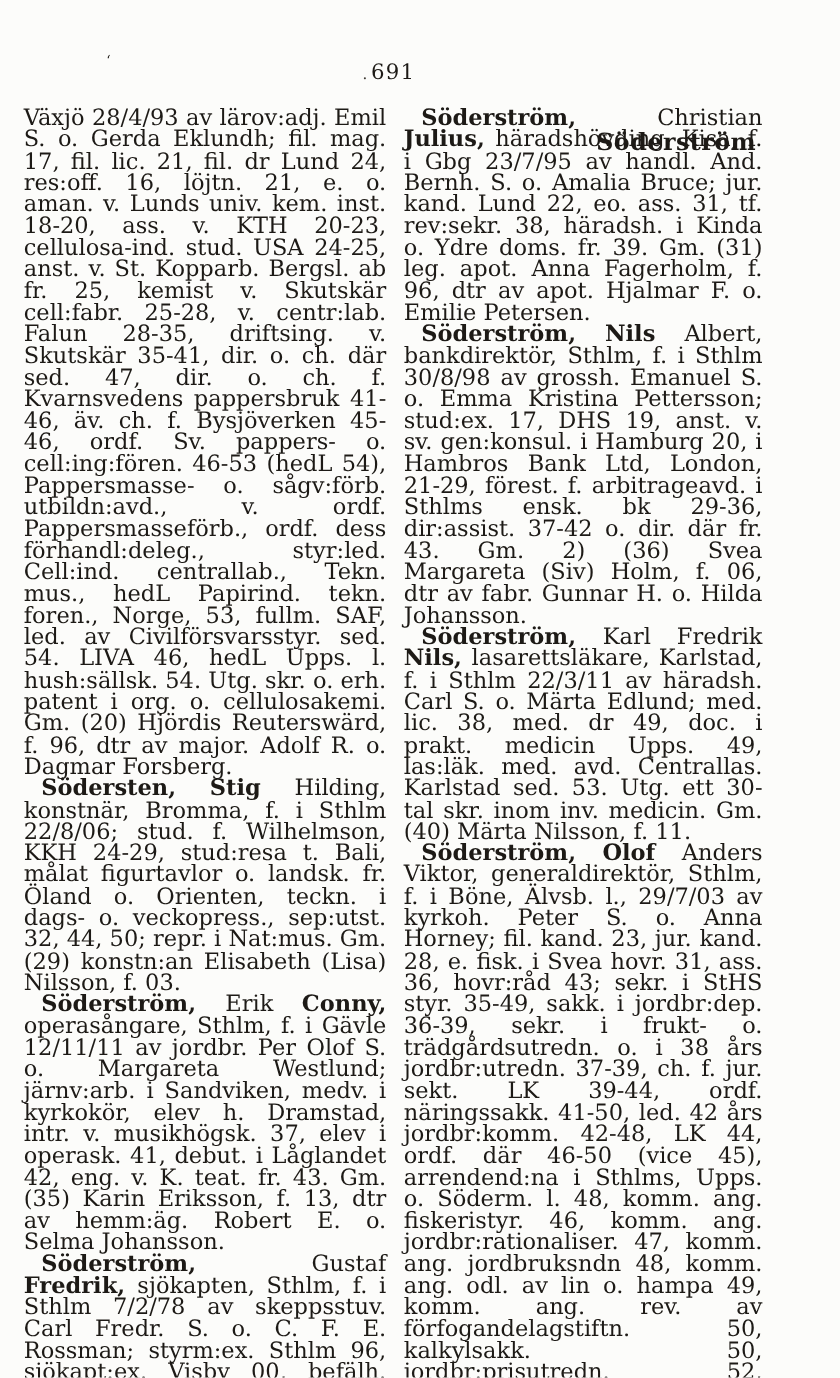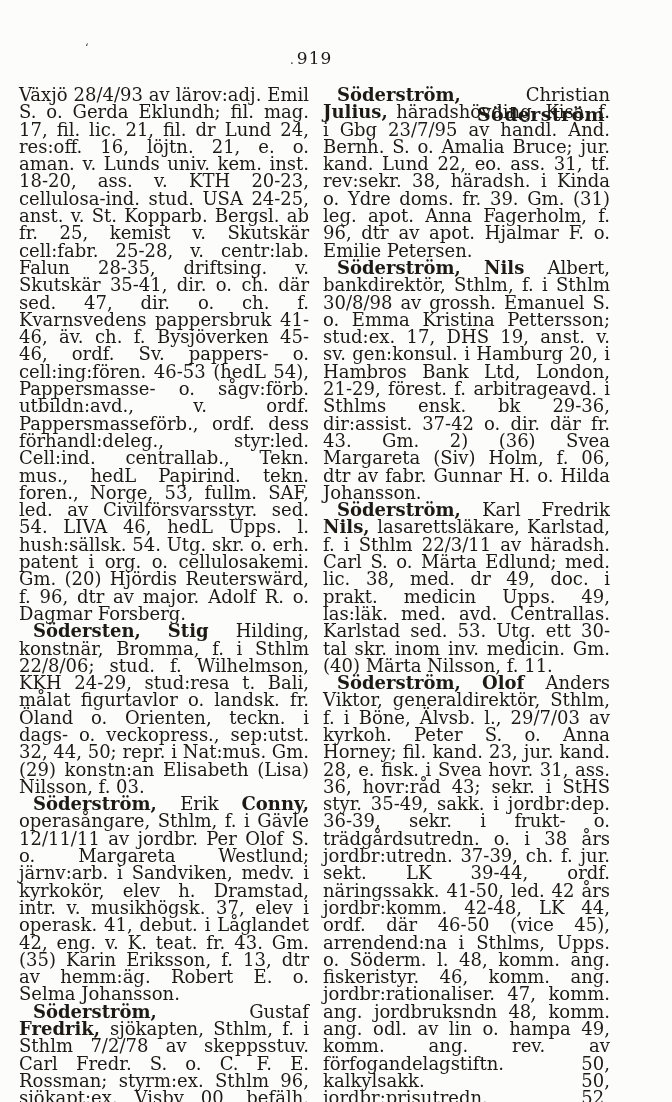--- a/index.html
+++ b/index.html
@@ -52,21 +52,21 @@
   .italic{}
   .normal{font-weight:normal;font-style:normal;}
 </style>
 </head>
 <body>
 
 <div class="page">
 
   <span class="artifact-mark">ʻ</span>
 
-  <div class="page-number"><span class="dot">.</span><span>919</span></div>
+  <div class="page-number"><span class="dot">.</span><span>691</span></div>
 
   <div class="running-head">Söderström</div>
 
   <div class="column column-left">
       <p class="cont"><span class="normal">Växjö 28/4/93 av lärov:adj. Emil S. o. Gerda Eklundh; fil. mag. 17, fil. lic. 21, fil. dr Lund 24, res:off. 16, löjtn. 21, e. o. aman. v. Lunds univ. kem. inst. 18-20, ass. v. KTH 20-23, cellulosa-ind. stud. USA 24-25, anst. v. St. Kopparb. Bergsl. ab fr. 25, kemist v. Skutskär cell:fabr. 25-28, v. centr:lab. Falun 28-35, driftsing. v. Skutskär 35-41, dir. o. ch. där sed. 47, dir. o. ch. f. Kvarnsvedens pappersbruk 41-46, äv. ch. f. Bysjöverken 45-46, ordf. Sv. pappers- o. cell:ing:fören. 46-53 (hedL 54), Pappersmasse- o. sågv:förb. utbildn:avd., v. ordf. Pappersmasseförb., ordf. dess förhandl:deleg., styr:led. Cell:ind. centrallab., Tekn. mus., hedL Papirind. tekn. foren., Norge, 53, fullm. SAF, led. av Civilförsvarsstyr. sed. 54. LIVA 46, hedL Upps. l. hush:sällsk. 54. Utg. skr. o. erh. patent i org. o. cellulosakemi. Gm. (20) Hjördis Reuterswärd, f. 96, dtr av major. Adolf R. o. Dagmar Forsberg.</span></p>
       <p class="entry"><span class="bold">Södersten, Stig </span><span class="normal">Hilding, </span><span class="italic">konstnär, </span><span class="normal">Bromma, f. i Sthlm 22/8/06; stud. f. Wilhelmson, KKH 24-29, stud:resa t. Bali, målat figurtavlor o. landsk. fr. Öland o. Orienten, teckn. i dags- o. veckopress., sep:utst. 32, 44, 50; repr. i Nat:mus. Gm. (29) konstn:an Elisabeth (Lisa) Nilsson, f. 03.</span></p>
       <p class="entry"><span class="bold">Söderström, </span><span class="normal">Erik </span><span class="bold">Conny, </span><span class="italic">operasångare, </span><span class="normal">Sthlm, f. i Gävle 12/11/11 av jordbr. Per Olof S. o. Margareta Westlund; järnv:arb. i Sandviken, medv. i kyrkokör, elev h. Dramstad, intr. v. musikhögsk. 37, elev i operask. 41, debut. i Låglandet 42, eng. v. K. teat. fr. 43. Gm. (35) Karin Eriksson, f. 13, dtr av hemm:äg. Robert E. o. Selma Johansson.</span></p>
       <p class="entry"><span class="bold">Söderström, </span><span class="normal">Gustaf </span><span class="bold">Fredrik, </span><span class="italic">sjökapten, </span><span class="normal">Sthlm, f. i Sthlm 7/2/78 av skeppsstuv. Carl Fredr. S. o. C. F. E. Rossman; styrm:ex. Sthlm 96, sjökapt:ex. Visby 00, befälh. 03-15, verkst. dir. A. F. Söderströms skeppsstufveri ab sed. 27, ångbåtsab Grogg sed. 29; styr:led. ab Nyman o. Schultz m. m. Gm. (06) Antoinette Gautesen, f. 83, dtr av sjökapt. Ivar G. o. Elisabeth Meling.</span></p>
     </div>
 

